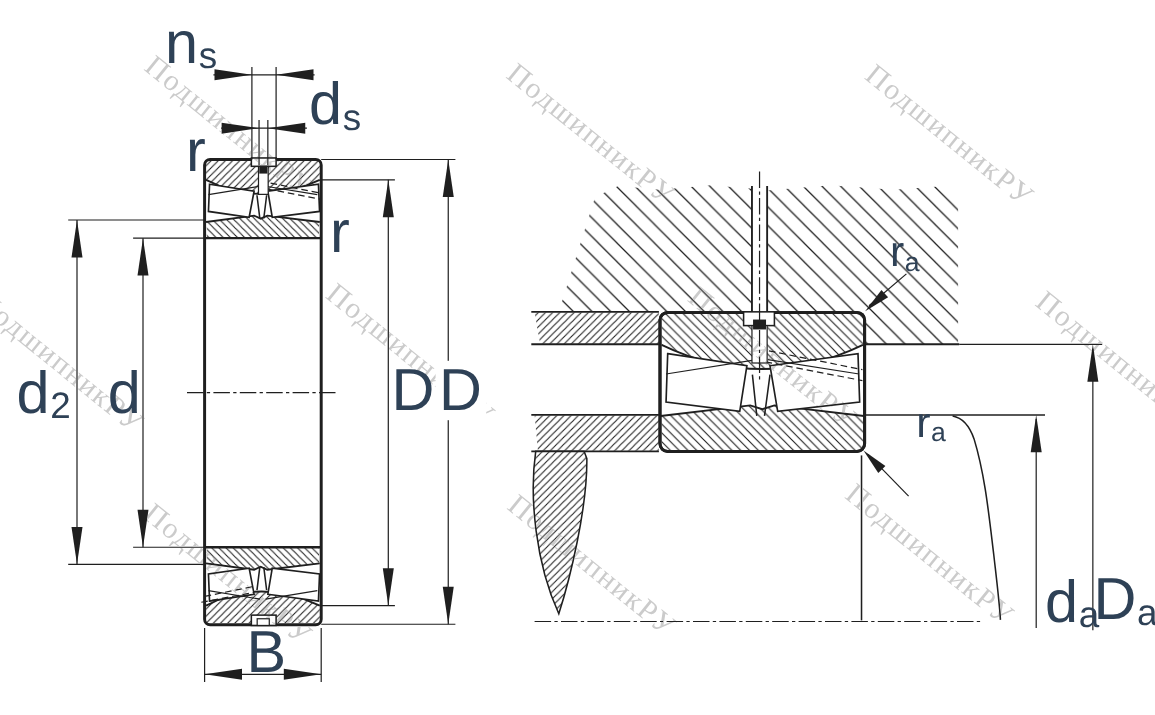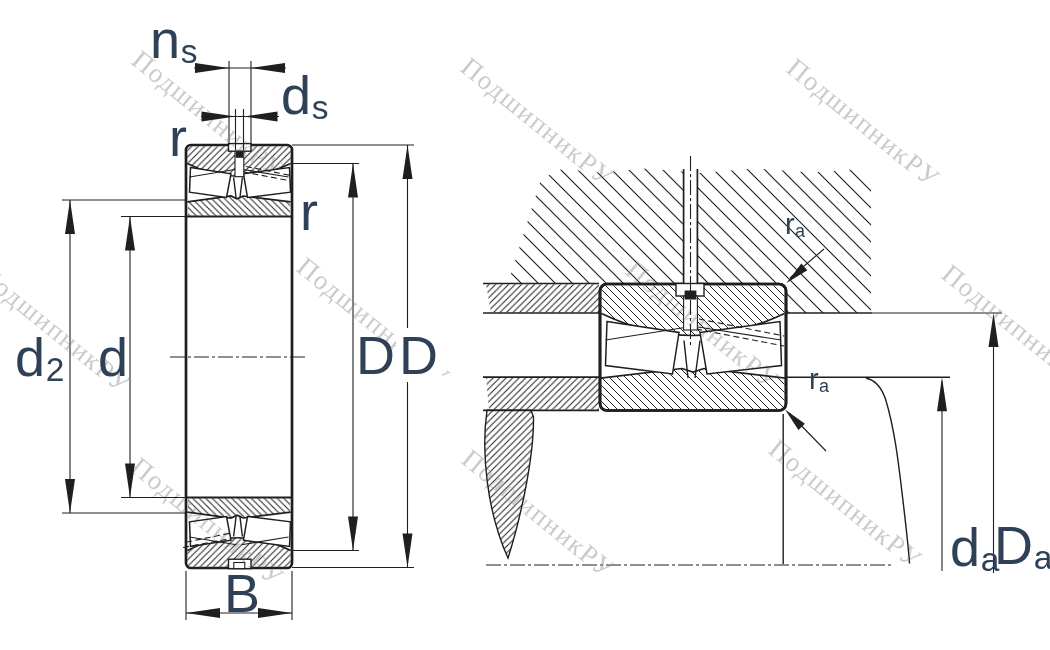--- a/index.html
+++ b/index.html
@@ -15,21 +15,21 @@
   .s26{stroke:var(--line);stroke-width:2.7;}
   .dash{stroke-dasharray:6 3.5;}
   .cl{stroke-dasharray:15 3 3 3;}
   .ph{stroke:var(--line);stroke-width:1;fill:none;}
   .phc{stroke:var(--line);stroke-width:1.15;fill:none;}
   .ar{fill:var(--line);stroke:none;}
   .wm{font-family:"Liberation Serif",serif;font-size:27px;fill:var(--watermark,#ccc);
       mix-blend-mode:darken;letter-spacing:1.5px;}
   .lbl{position:absolute;color:var(--label,#2e4156);font-size:54px;line-height:1;white-space:nowrap;}
   .lbl .s{font-size:.62em;position:relative;top:.16em;margin-left:.02em;}
-  .lbl.sm{font-size:29px;}
+  .lbl.sm{font-size:39px;margin-left:24px;}
   .lbl.bg{background:var(--background,#fff);padding:0 3px;}
 </style>
 </head>
 <body>
 
 <div class="stage">
 <svg width="1050" height="650" viewBox="0 0 1050 650">
   <defs>
     <pattern id="hf" width="6.5" height="6.5" patternUnits="userSpaceOnUse">
       <path class="ph" d="M-1.5,1.5 L1.5,-1.5 M0,6.5 L6.5,0 M5,8 L8,5"></path>

